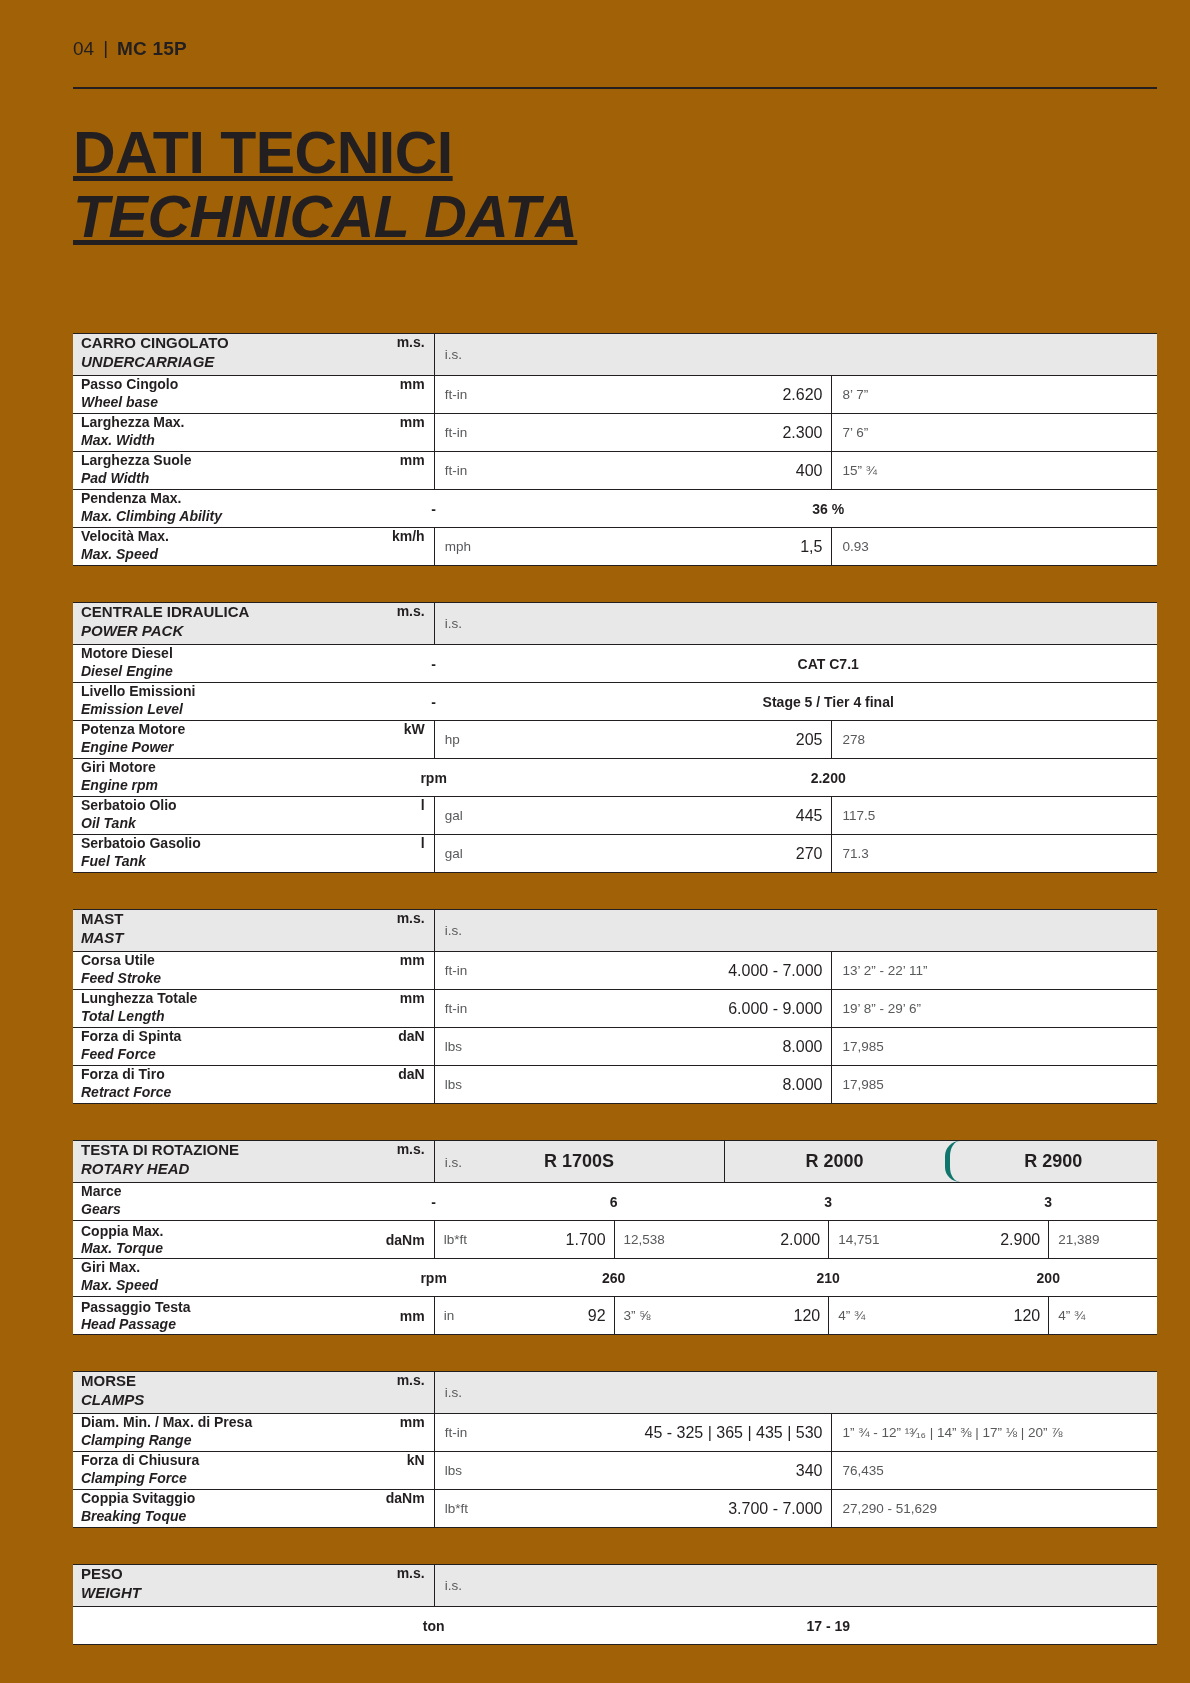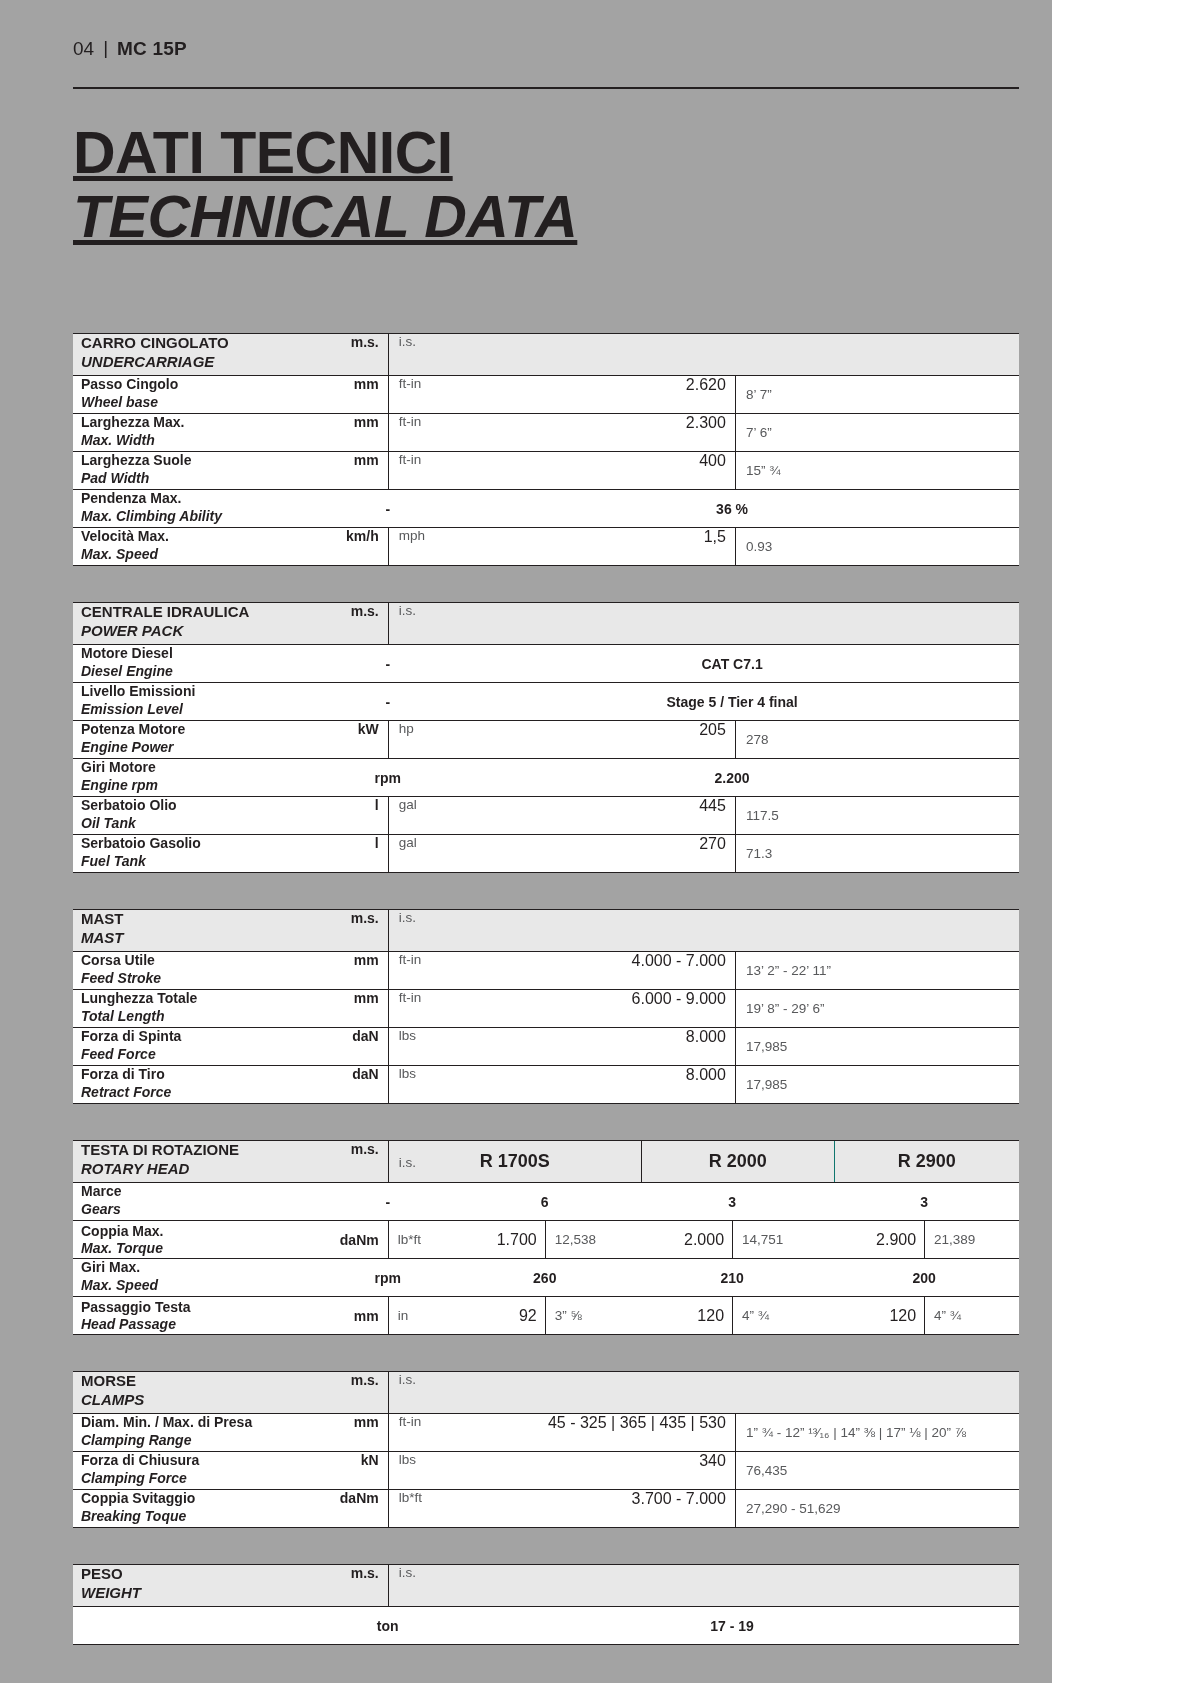--- a/index.html
+++ b/index.html
@@ -3,22 +3,22 @@
 <meta charset="utf-8">
 <style>
   * { margin:0; padding:0; box-sizing:border-box; }
   html,body { background:#ffffff; }
   body{
     width:1190px; height:1683px;
     font-family:"Liberation Sans","DejaVu Sans",sans-serif;
     color:#231f20;
   }
   .page{
-    position:relative; width:1052px; height:1683px;
-    padding:38px 33px 0 73px; overflow:hidden; background:#a3a3a3;
+    position:relative; width:1190px; height:1683px;
+    padding:38px 33px 0 73px; overflow:hidden; background:#a16207;
   }
   
   .pageline{ display:flex; align-items:baseline; gap:9px; font-size:19px; }
   .pageline .num{ font-weight:400; }
   .pageline .sep{ font-weight:300; transform:translateY(-1px); }
   .pageline .model{ font-weight:700; letter-spacing:.2px; }
   .rule{ height:2px; background:#231f20; margin-top:27px; }
   .title{ margin-top:33px; font-size:59px; font-weight:700; line-height:1.08; letter-spacing:-0.5px;text-decoration:underline; }
   .title .t-en{ display:block; font-style:italic; }
 
@@ -40,37 +40,37 @@
     width:33.27%; display:flex; align-items:flex-start; justify-content:space-between;
     padding:0 9px 0 8px;
   }
   .row.span .c-label{ width:100%; }
   .u-ms{ font-weight:700; font-size:14px; white-space:nowrap; }
   .u-is{ color:#58595b; font-size:13.5px; white-space:nowrap; }
   .v-ms{ font-weight:400; font-size:16px; white-space:nowrap; }
   .v-is{ color:#58595b; font-size:13.5px; white-space:nowrap; }
 
   .c-mid{
-    width:36.7%; border-left:1px solid #231f20; display:flex; align-items:flex-start;
+    width:36.7%; border-left:1px solid #231f20; display:flex; align-items:center;
     justify-content:space-between; padding:0 9px 0 10px;
   }
   .c-right{
     flex:1; border-left:1px solid #231f20; display:flex; align-items:center;
     padding-left:10px;
   }
 
   
   .c-rest{
-    flex:1; border-left:1px solid #231f20; display:flex; align-items:flex-start; padding-left:10px;
+    flex:1; border-left:1px solid #231f20; display:flex; align-items:center; padding-left:10px;
   }
   .c-rest.with-cols{ padding-left:0; }
   .c-rest .sub{ position:relative; display:flex; align-items:center; justify-content:center; height:100%; }
   .c-rest .s1{ width:40%; }
   .c-rest .s2{ width:30.6%; border-left:1px solid #231f20; }
-  .c-rest .s3{ flex:1; border-left:1px solid #0f766e; }
+  .c-rest .s3{ flex:1; border-left:5px solid #0f766e;border-radius:15px; }
   .c-rest .s1 .u-is{ position:absolute; left:10px; top:50%; transform:translateY(-50%); }
   .colh{ font-weight:700; font-size:18px; }
 
   
   .pos{
     position:absolute; top:50%; transform:translate(-50%,-50%);
     font-weight:700; font-size:14px; white-space:nowrap;
   }
   .p1{ left:33.27%; }
   .p2{ left:49.87%; }

